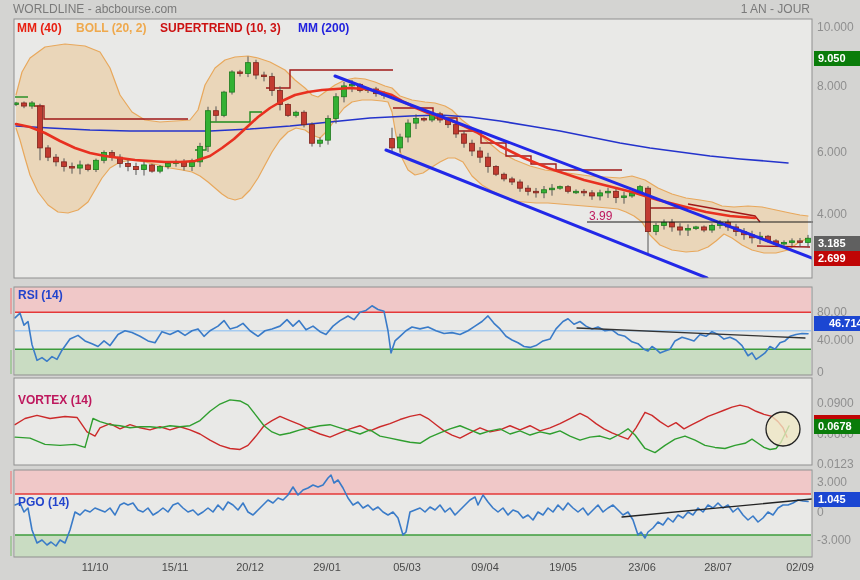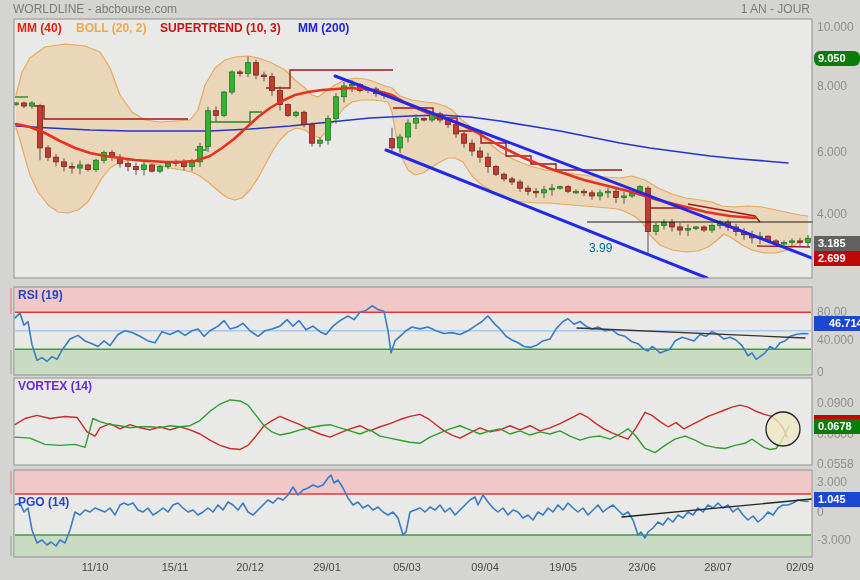--- a/index.html
+++ b/index.html
@@ -8,21 +8,21 @@
   #chart{position:absolute;left:0;top:0;z-index:1;}
   .txt{position:absolute;z-index:2;white-space:nowrap;}
   .app-title{left:13px;top:2px;font-size:12px;color:#7a7a7a;}
   .period{right:50px;top:2px;font-size:12px;color:#7a7a7a;}
   .legend-item{top:21px;font-size:12px;font-weight:bold;}
   .panel-label{font-size:12px;font-weight:bold;}
   .alabel{left:817px;font-size:12px;color:#8f8f8f;height:14px;line-height:14px;}
   .dlabel{top:561px;width:46px;margin-left:-23px;text-align:center;font-size:11px;color:#4a4a4a;}
   .badge{left:814px;width:46px;height:15px;line-height:15px;font-size:11px;font-weight:bold;
          color:#ffffff;padding-left:4px;box-sizing:border-box;z-index:3;position:absolute;}
-  .annot-price{font-size:12px;color:#0369a1;margin-top:32px;}
+  .annot-price{font-size:12px;color:#be185d;}
 </style>
 </head>
 <body>
 
 <div class="screen">
   <div class="txt app-title">WORLDLINE - abcbourse.com</div>
   <div class="txt period">1 AN - JOUR</div>
 
   <svg id="chart" width="860" height="580">
       <defs>
@@ -288,45 +288,45 @@
       <rect x="10" y="471" width="2" height="23" fill="#e6a0a0"></rect>
       <rect x="10" y="536" width="2" height="20" fill="#a6c89e"></rect>
       <rect x="14" y="19" width="798" height="259" fill="none" stroke="#8f8f8f" stroke-width="1"></rect>
       <rect x="14" y="287" width="798" height="88" fill="none" stroke="#8f8f8f" stroke-width="1"></rect>
       <rect x="14" y="378" width="798" height="87" fill="none" stroke="#8f8f8f" stroke-width="1"></rect>
       <rect x="14" y="470" width="798" height="87" fill="none" stroke="#8f8f8f" stroke-width="1"></rect>
     </svg>
 
   <div class="txt annot-price" style="left:589px;top:209px;">3.99</div>
 
-  <div class="txt panel-label" style="left:18px;top:288px;color:#2244cc;">RSI (19)</div>
-  <div class="txt panel-label" style="left:18px;top:379px;color:#6d28d9;">VORTEX (14)</div>
+  <div class="txt panel-label" style="left:18px;top:288px;color:#2244cc;">RSI (14)</div>
+  <div class="txt panel-label" style="left:18px;top:393px;color:#be185d;">VORTEX (14)</div>
   <div class="txt panel-label" style="left:18px;top:495px;color:#2244cc;">PGO (14)</div>
 
-  <div class="badge" style="top:51px;background:#0a7c0a;border-radius:6px;">9.050</div>
+  <div class="badge" style="top:51px;background:#0a7c0a;">9.050</div>
   <div class="badge" style="top:236px;background:#606060;">3.185</div>
   <div class="badge" style="top:251px;background:#c00505;">2.699</div>
   <div class="badge" style="top:316px;background:#1b46d2;padding-left:15px;">46.714</div>
   <div class="badge" style="top:415px;height:12px;background:#c00505;"></div>
   <div class="badge" style="top:419px;background:#0a7c0a;">0.0678</div>
   <div class="badge" style="top:492px;background:#1b46d2;">1.045</div>
 <div class="txt legend-item" style="left: 17px; color: rgb(232, 32, 16);">MM (40)</div>
     <div class="txt legend-item" style="left: 76px; color: rgb(239, 169, 77);">BOLL (20, 2)</div>
     <div class="txt legend-item" style="left: 160px; color: rgb(204, 17, 17);">SUPERTREND (10, 3)</div>
     <div class="txt legend-item" style="left: 298px; color: rgb(34, 34, 221);">MM (200)</div>
     <div class="txt alabel" style="top: 20px;">10.000</div>
     <div class="txt alabel" style="top: 79px;">8.000</div>
     <div class="txt alabel" style="top: 145px;">6.000</div>
     <div class="txt alabel" style="top: 207px;">4.000</div>
     <div class="txt alabel" style="top: 305px;">80.00</div>
     <div class="txt alabel" style="top: 333px;">40.000</div>
     <div class="txt alabel" style="top: 365px;">0</div>
     <div class="txt alabel" style="top: 396px;">0.0900</div>
     <div class="txt alabel" style="top: 427px;">0.0600</div>
-    <div class="txt alabel" style="top: 457px;">0.0558</div>
+    <div class="txt alabel" style="top: 457px;">0.0123</div>
     <div class="txt alabel" style="top: 475px;">3.000</div>
     <div class="txt alabel" style="top: 505px;">0</div>
     <div class="txt alabel" style="top: 533px;">-3.000</div>
     <div class="txt dlabel" style="left: 95px;">11/10</div>
     <div class="txt dlabel" style="left: 175px;">15/11</div>
     <div class="txt dlabel" style="left: 250px;">20/12</div>
     <div class="txt dlabel" style="left: 327px;">29/01</div>
     <div class="txt dlabel" style="left: 407px;">05/03</div>
     <div class="txt dlabel" style="left: 485px;">09/04</div>
     <div class="txt dlabel" style="left: 563px;">19/05</div>

